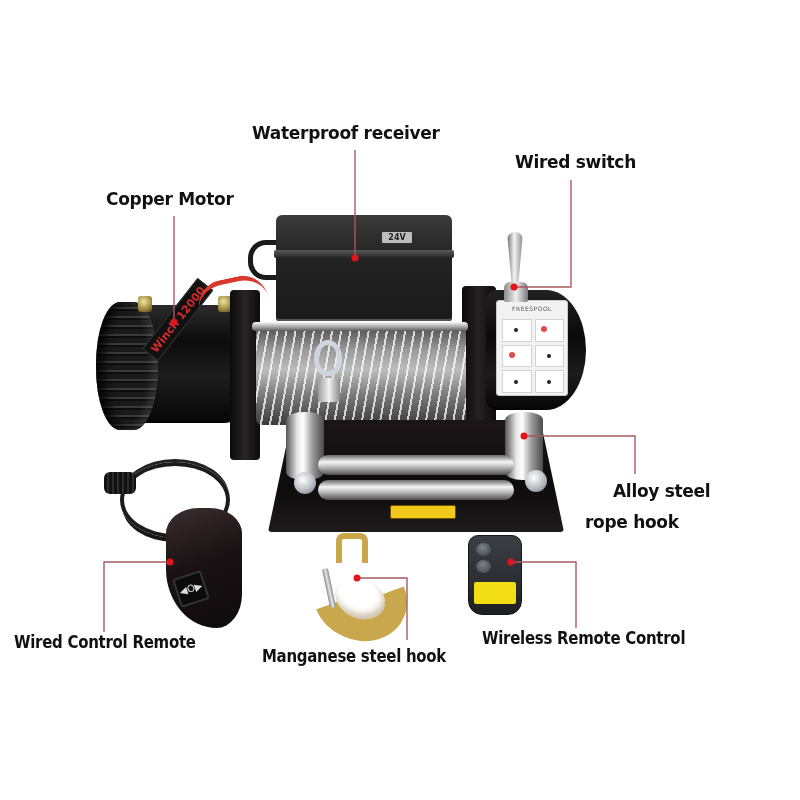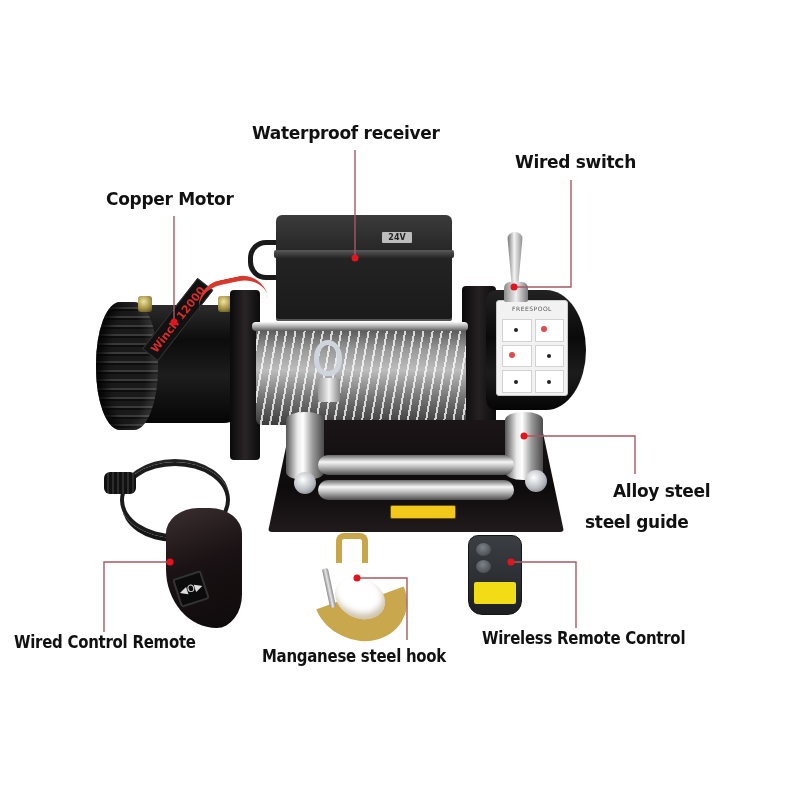--- a/index.html
+++ b/index.html
@@ -253,21 +253,21 @@
     background: #f1dc15; border-radius: 2px;
   }
 </style>
 </head>
 <body>
 
 <div class="label big" style="left:252px; top:123px;">Waterproof receiver</div>
 <div class="label big" style="left:515px; top:152px;">Wired switch</div>
 <div class="label big" style="left:106px; top:189px;">Copper Motor</div>
 <div class="label big" style="left:585px; top:481px;margin-left:28px;">Alloy steel</div>
-<div class="label big" style="left:585px; top:512px;">steel guide</div>
+<div class="label big" style="left:585px; top:512px;">rope hook</div>
 <div class="label cond" style="left:14px; top:632px;">Wired Control Remote</div>
 <div class="label cond" style="left:262px; top:646px;">Manganese steel hook</div>
 <div class="label cond" style="left:482px; top:628px;">Wireless Remote Control</div>
 
 <div>
 
   <div class="part motor-body"></div>
   <div class="part motor-end"></div>
   <div class="part motor-band">Winch 12000</div>
   <div class="part terminal" style="left:138px; top:296px;"></div>

